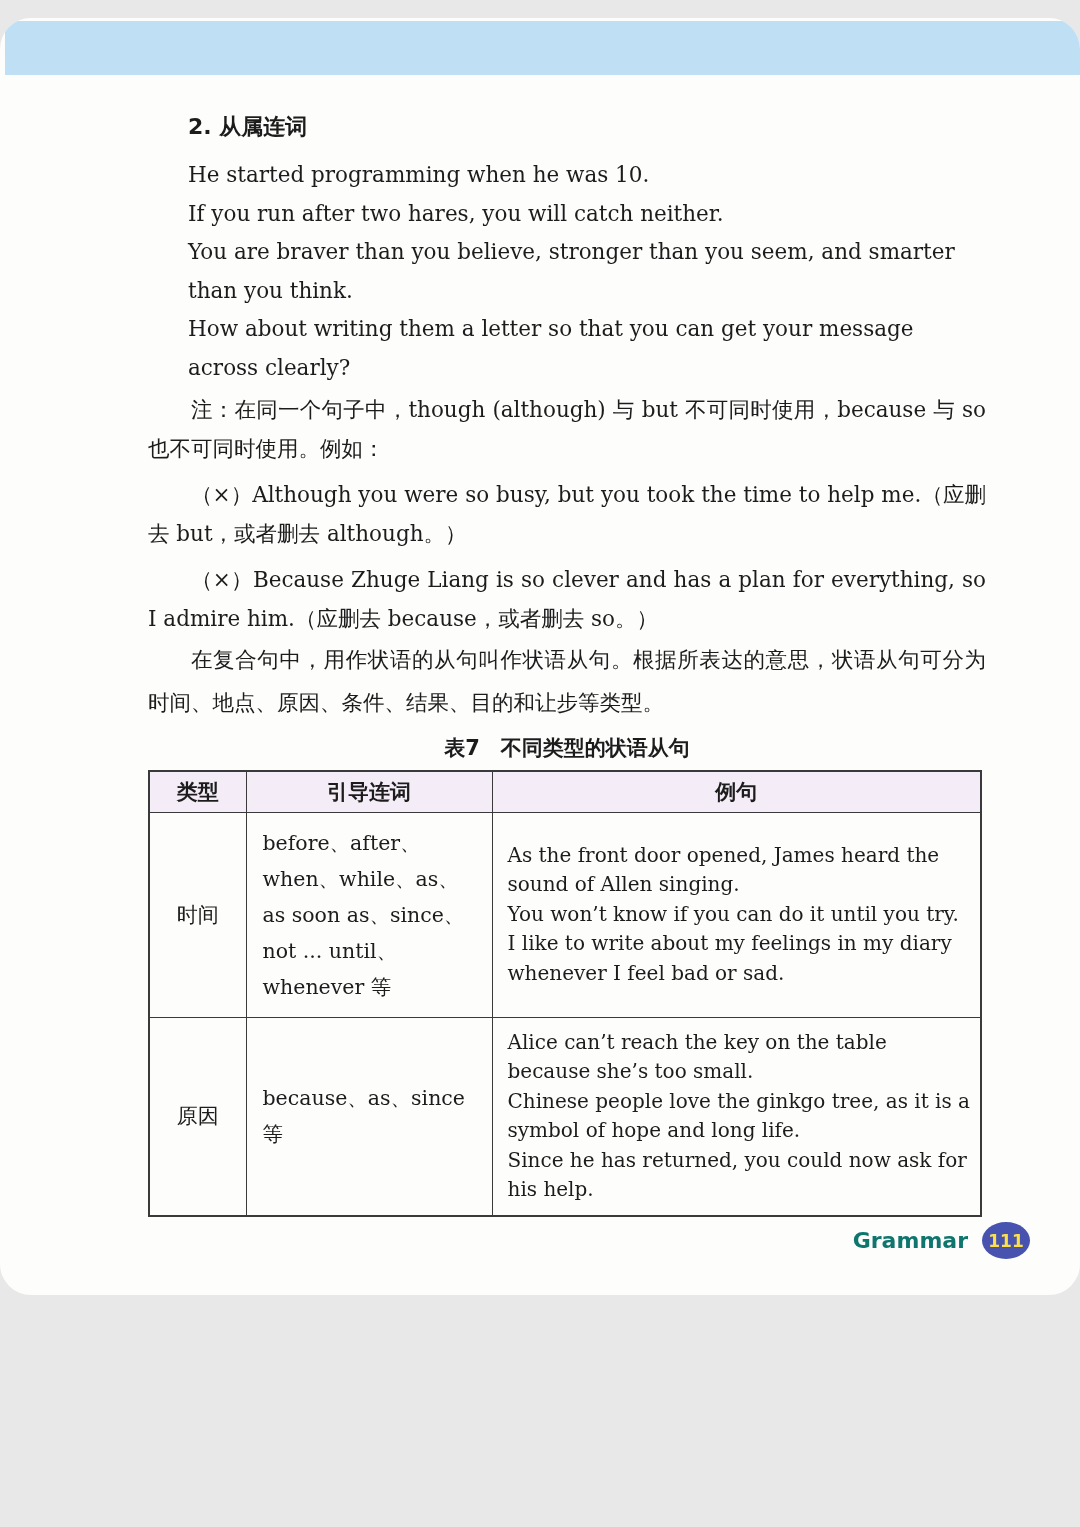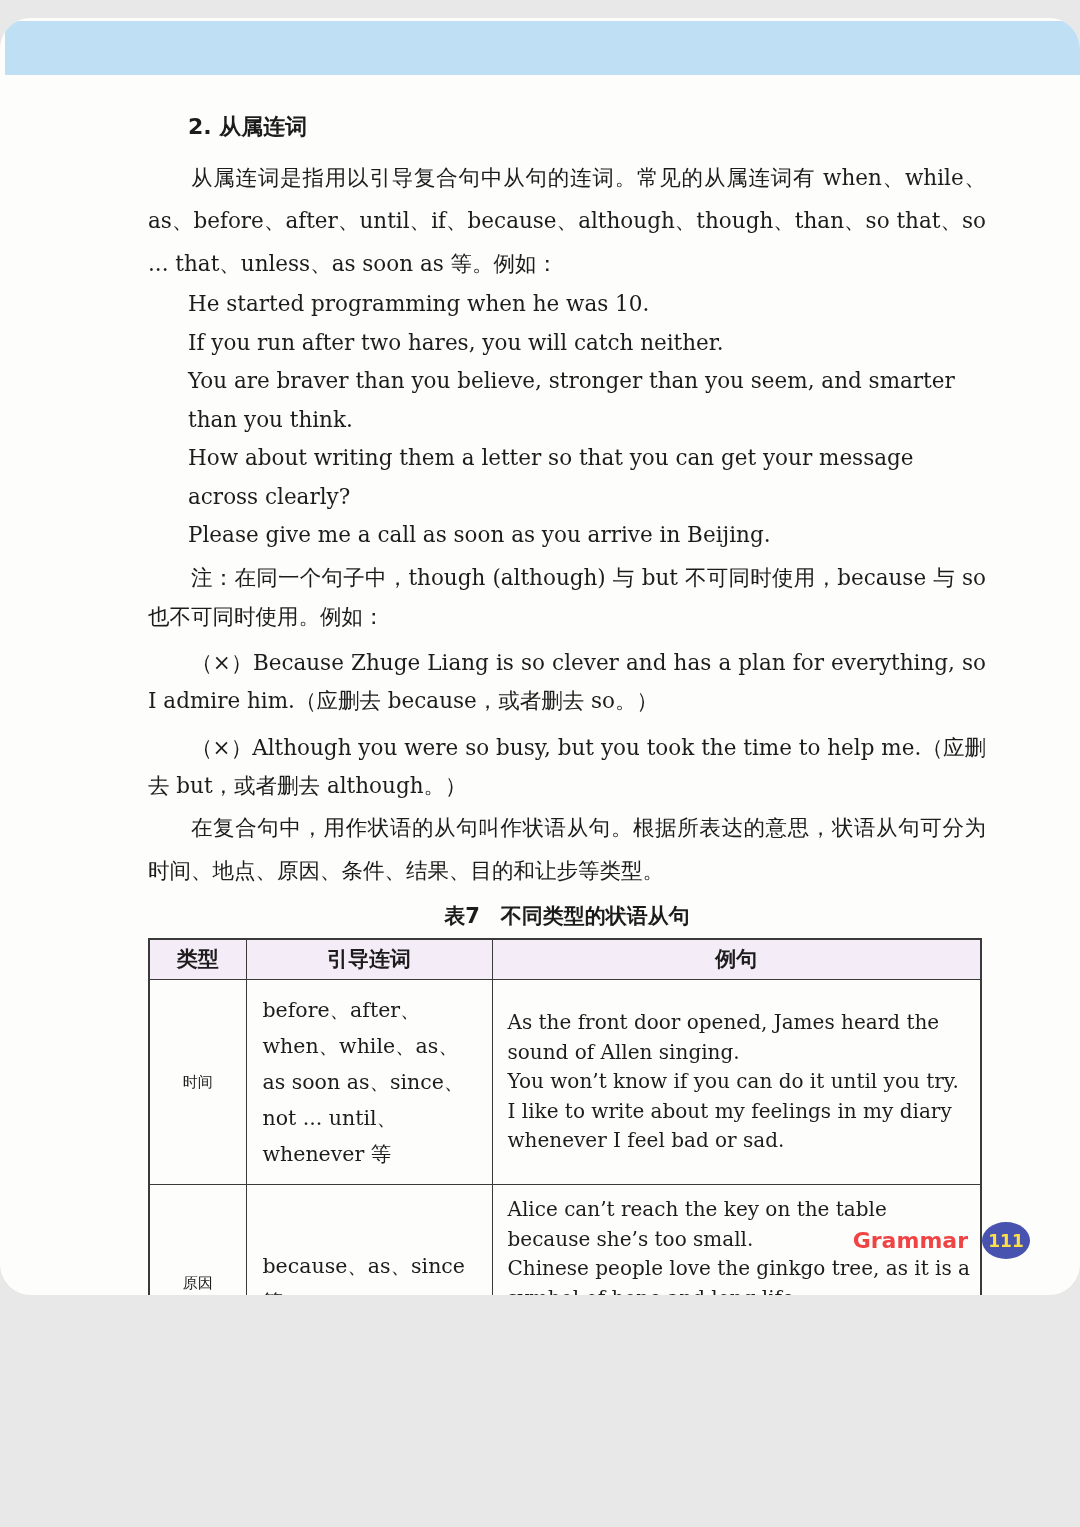--- a/index.html
+++ b/index.html
@@ -87,21 +87,21 @@
     font-family: Liberation Sans, sans-serif;
     font-weight: bold;
     font-size: 21px;
     height: 41px;
     background: #f4ecf7;
     text-align: center;
   }
   .col-type { width: 97px; }
   .col-conj { width: 246px; }
   .cell-type {
-    font-size: 15px;
+    font-size: 21px;
     text-align: center;
   }
   .cell-conj {
     font-size: 20.5px;
     line-height: 36px;
     padding: 12px 10px 12px 16px;
   }
   .cell-examples {
     padding: 10px 8px 10px 15px;
   }
@@ -115,21 +115,21 @@
     right: 50px;
     bottom: 36px;
     display: flex;
     align-items: center;
     gap: 14px;
   }
   .footer-label {
     font-family: "DejaVu Sans", "Liberation Sans", sans-serif;
     font-weight: bold;
     font-size: 22px;
-    color: #ef4444;
+    color: #0f766e;
   }
   .page-badge {
     display: flex;
     align-items: center;
     justify-content: center;
     width: 48px;
     height: 37px;
     border-radius: 50%;
     background: #4753ae;
     color: #fde047;
@@ -142,35 +142,33 @@
 <body>
 
 <div class="page">
 
   <div class="topbar"></div>
 
   <div class="content">
 
     <div class="h-sub">2. 从属连词</div>
 
-    <p class="para">从属连词是指用以引导复合句中从句的连词。常见的从属连词有 when、while、as、before、after、until、if、because、although、though、than、so that、so ... that、unless、as soon as 等。例如：</p>
 
     <div>
       <div class="example-line">He started programming when he was 10.</div>
       <div class="example-line">If you run after two hares, you will catch neither.</div>
       <div class="example-line">You are braver than you believe, stronger than you seem, and smarter than you think.</div>
       <div class="example-line">How about writing them a letter so that you can get your message across clearly?</div>
-      <div class="example-line">Please give me a call as soon as you arrive in Beijing.</div>
     </div>
 
     <p class="note-para">注：在同一个句子中，though (although) 与 but 不可同时使用，because 与 so 也不可同时使用。例如：</p>
 
+    <p class="wrong-para">（×）Although you were so busy, but you took the time to help me.（应删去 but，或者删去 although。）</p>
+
     <p class="wrong-para">（×）Because Zhuge Liang is so clever and has a plan for everything, so I admire him.（应删去 because，或者删去 so。）</p>
-
-    <p class="wrong-para">（×）Although you were so busy, but you took the time to help me.（应删去 but，或者删去 although。）</p>
 
 
     <p class="para">在复合句中，用作状语的从句叫作状语从句。根据所表达的意思，状语从句可分为时间、地点、原因、条件、结果、目的和让步等类型。</p>
 
     <div class="table-title">表7　不同类型的状语从句</div>
 
     <table class="adv-table">
       <colgroup>
         <col class="col-type">
           <col class="col-conj">

